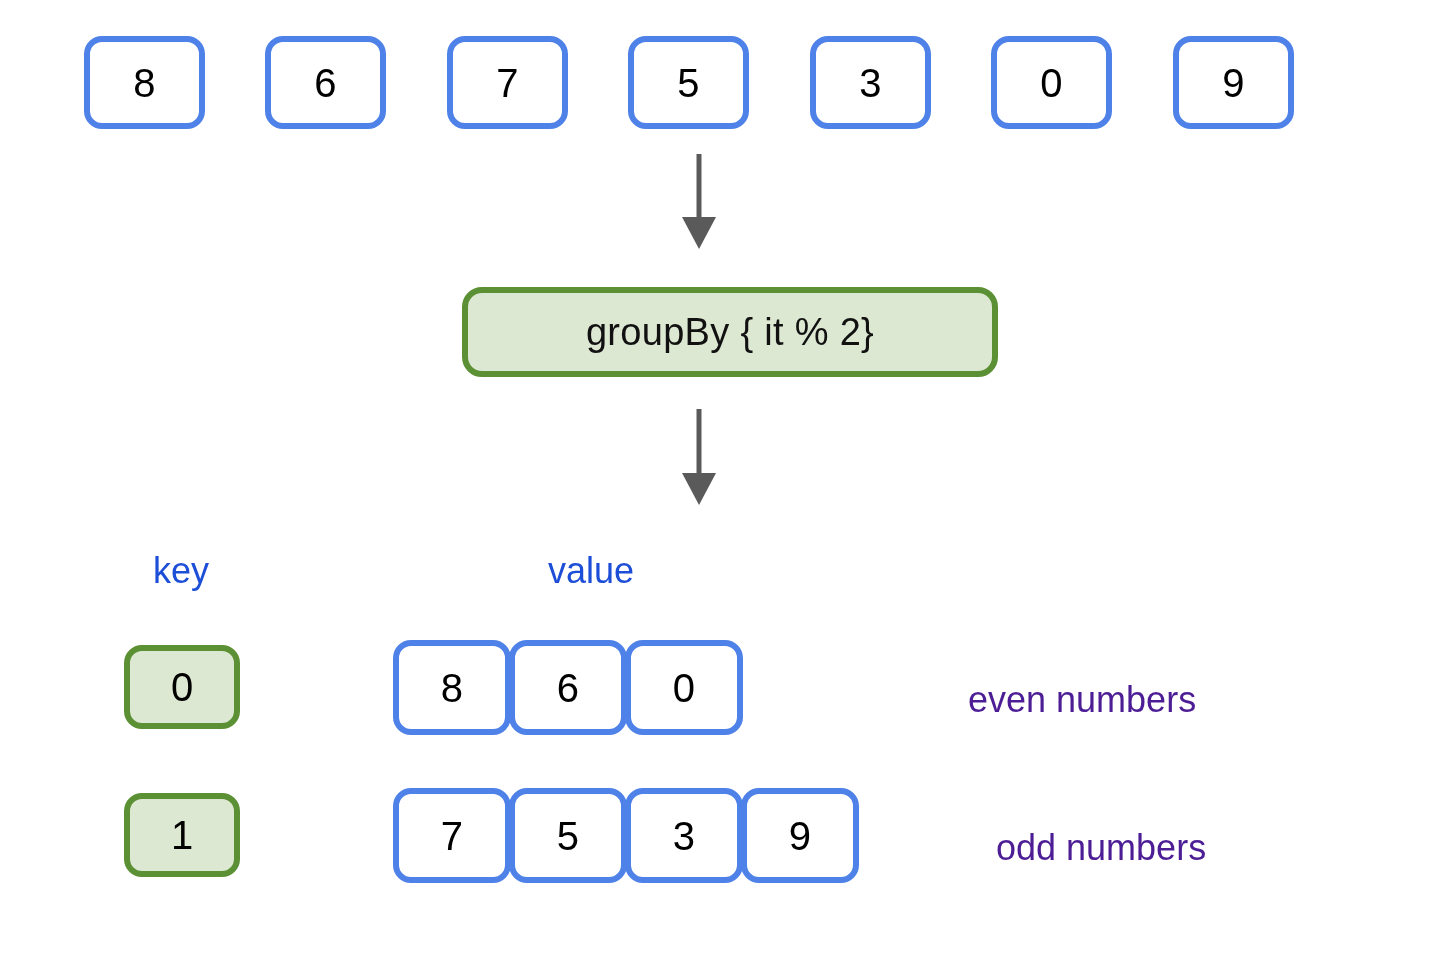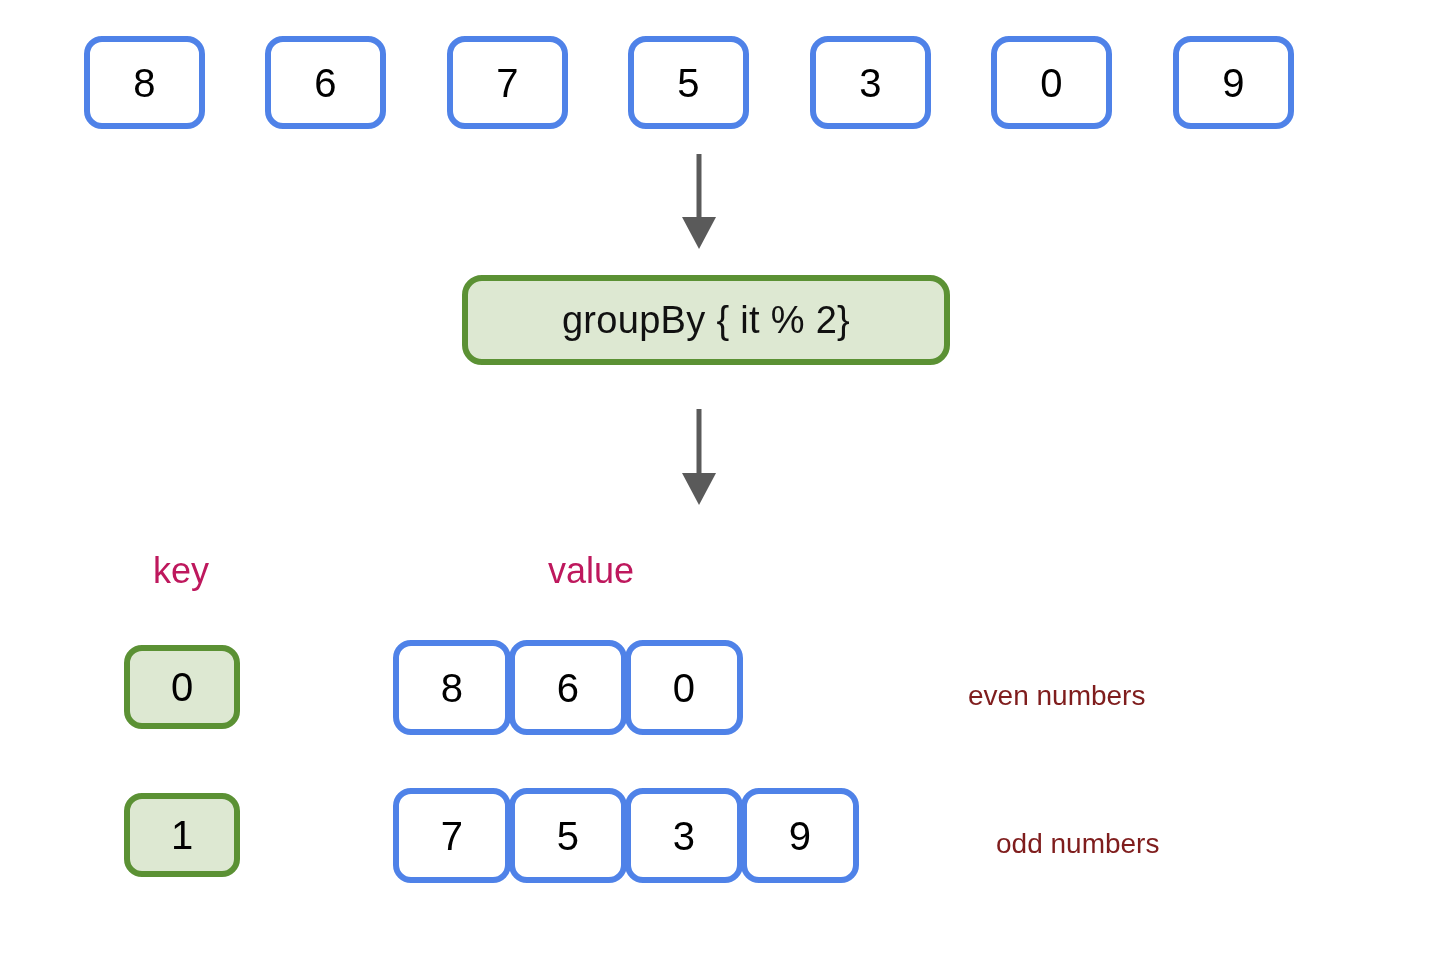--- a/index.html
+++ b/index.html
@@ -48,22 +48,22 @@
   .src-row .cell {
     width: 121px;
     height: 93px;
     top: 0;
   }
 
   
   .group-box {
     position: absolute;
     left: 462px;
-    top: 275px;
-    width: 488px;
+    top: 287px;
+    width: 536px;
     height: 90px;
     box-sizing: border-box;
     display: flex;
     align-items: center;
     justify-content: center;
     background: #dde8d2;
     border: 6px solid #5b9134;
     border-radius: 20px;
     color: #111111;
     font-size: 38px;
@@ -71,29 +71,29 @@
   }
 
   
   .arrow {
     position: absolute;
   }
 
   
   .caption {
     position: absolute;
-    color: #be185d;
+    color: #1d4ed8;
     font-size: 36px;
     line-height: 1;
     white-space: nowrap;
   }
   .side-label {
     position: absolute;
-    color: #7f1d1d;
-    font-size: 28px;
+    color: #4c1d95;
+    font-size: 36px;
     line-height: 1;
     white-space: nowrap;
   }
 
   
   .key-cell {
     position: absolute;
     box-sizing: border-box;
     display: flex;
     align-items: center;

